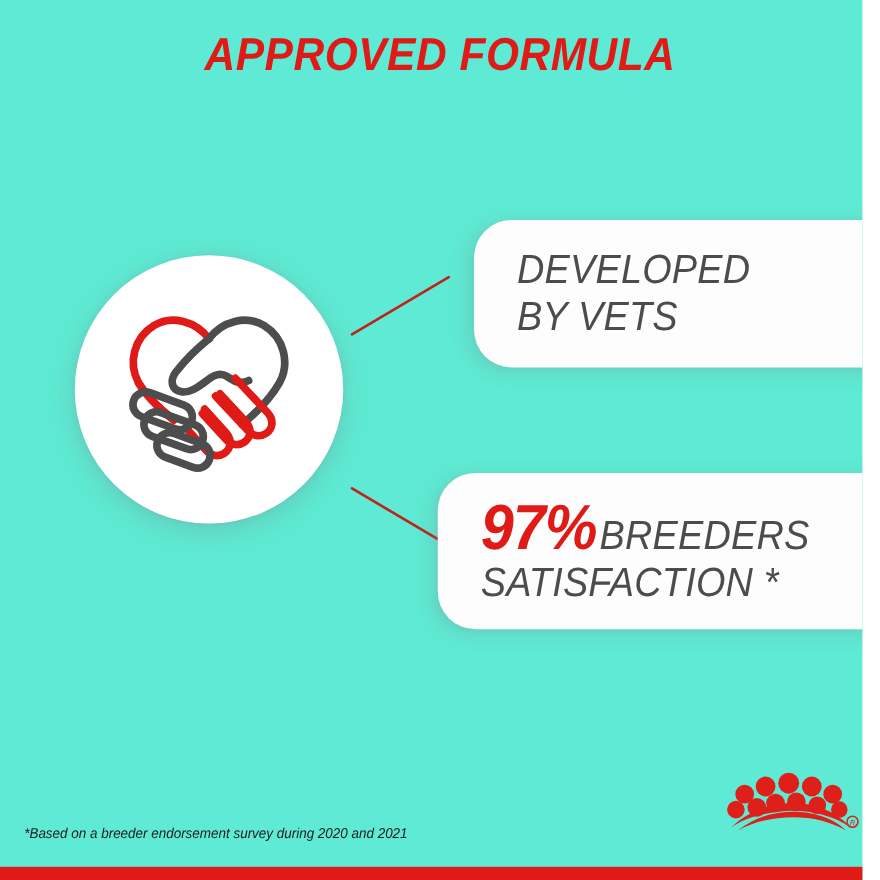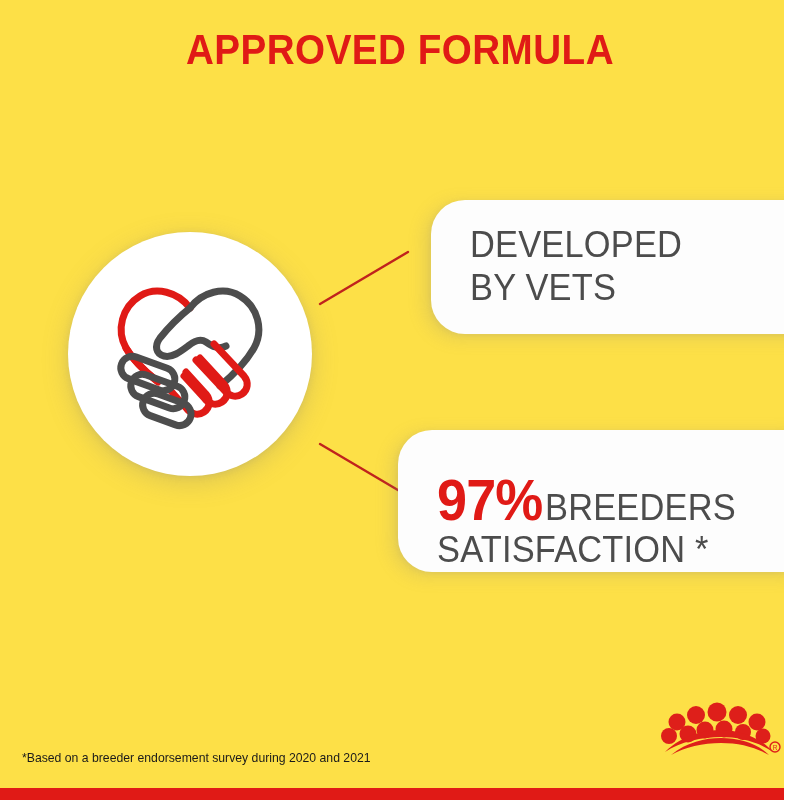--- a/index.html
+++ b/index.html
@@ -10,22 +10,23 @@
     width: 800px;
     height: 800px;
     background: #ffffff;
     font-family: "Liberation Sans", sans-serif;
     overflow: hidden;
   }
   #stage {
     position: relative;
     width: 784px;
     height: 800px;
-    background: #fde047;
+    background: #5eead4;
     overflow: hidden;
+    font-style: italic;
   }
 
   
   .headline {
     position: absolute;
     top: 26px;
     left: 0;
     width: 800px;
     text-align: center;
     color: #e01a16;
@@ -76,21 +77,21 @@
     background: #fdfdfd;
     border-top-left-radius: 34px;
     border-bottom-left-radius: 34px;
     box-shadow: -6px 4px 18px rgba(130,130,130,0.20),
                 -1px 1px 5px rgba(150,150,150,0.14);
     display: flex;
     flex-direction: column;
     justify-content: center;
   }
   .card-top { top: 200px; height: 134px; margin-left: 33px; }
-  .card-bottom { top: 430px; height: 142px; justify-content: flex-end; }
+  .card-bottom { top: 430px; height: 142px; }
 
   .card-text {
     padding-left: 42px;
     color: #4c4c4c;
     font-size: 37px;
     line-height: 1.16;
     font-weight: 400;
     letter-spacing: 0.2px;
     font-family: "Liberation Sans Narrow", "Liberation Sans", sans-serif;
     transform: scaleX(0.93);

